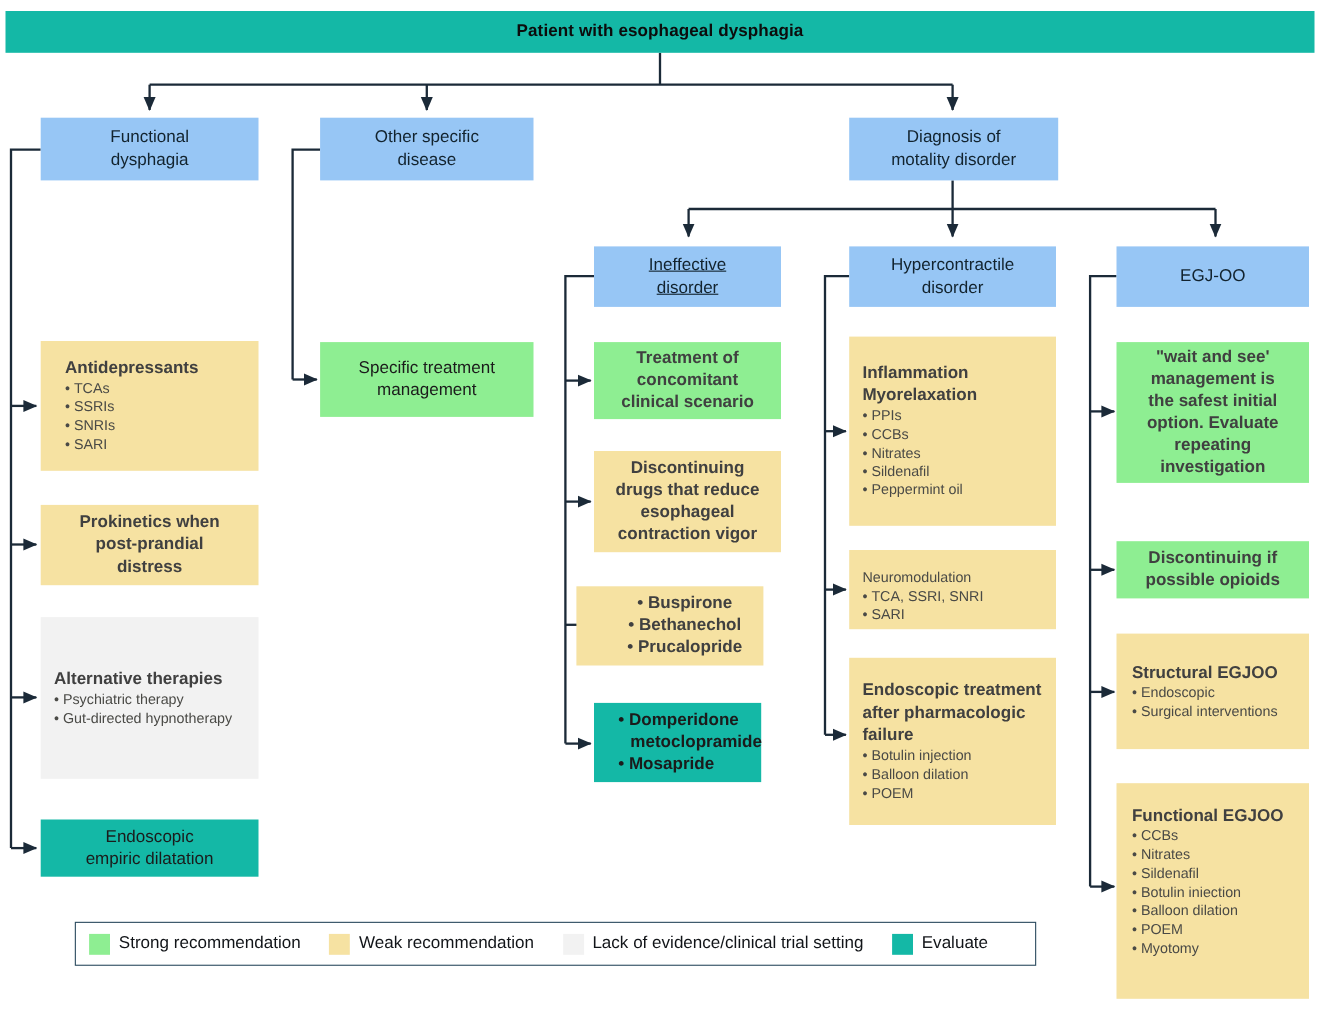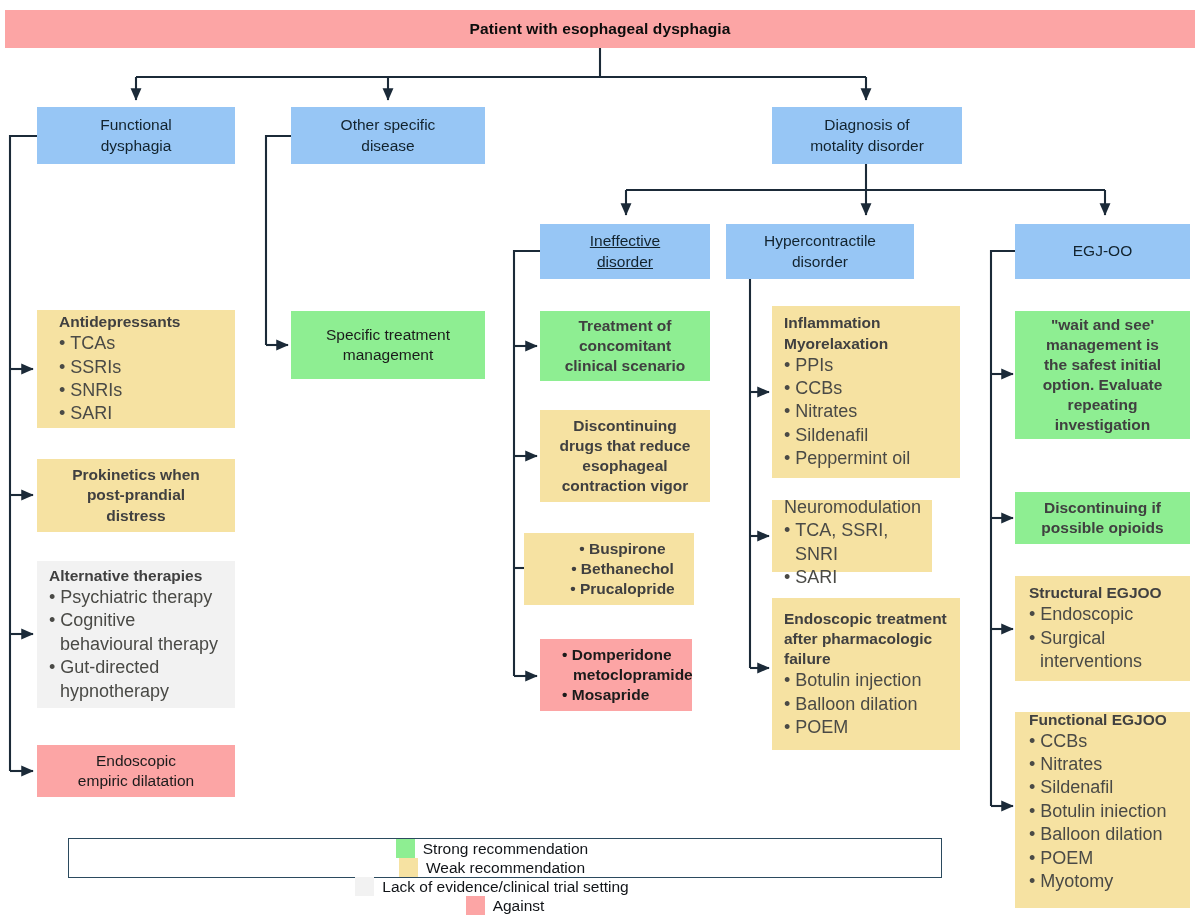--- a/index.html
+++ b/index.html
@@ -52,52 +52,51 @@
     font-size: 15.5px;
     color: #12232e;
   }
   .card-title {
     font-weight: bold;
     font-size: 15.5px;
     color: #404040;
     display: block;
   }
   .card-line {
-    font-size: 18px;
+    font-size: 13px;
     color: #4a4a46;
     display: block;
     padding-left: 11px;
     text-indent: -11px;
   }
   .plain {
     font-size: 15.5px;
     color: #1b1b1b;
   }
   .plain-line { display: block; }
 
   .c-blue   { background: #97c6f5; }
-  .c-pink   { background: #fca5a5; }
+  .c-pink   { background: #14b8a6; }
   .c-green  { background: #8eee92; }
   .c-yellow { background: #f6e2a2; }
   .c-grey   { background: #f2f2f2; }
 
   
   #legend {
     position: absolute;
     left: 68px;
     top: 838px;
     width: 874px;
     height: 40px;
     box-sizing: border-box;
     border: 1.6px solid #2b4a5e;
     background: #ffffff;
     display: flex;
     align-items: center;
     padding: 0 12px;
-    flex-direction: column;
   }
   .legend-item {
     display: flex;
     align-items: center;
     margin-right: 26px;
     white-space: nowrap;
   }
   .legend-item:last-child { margin-right: 0; }
   .swatch {
     width: 19px;
@@ -180,21 +179,21 @@
   <div class="node center stage c-blue" style="left:772px; top:107px; width:190px; height:57px;">
     <span class="plain-line" style="white-space:pre-line">Diagnosis of
 motality disorder</span>
   </div>
 
   <div class="node center stage c-blue" style="left:540px; top:224px; width:170px; height:55px;text-decoration:underline;">
     <span class="plain-line" style="white-space:pre-line">Ineffective
 disorder</span>
   </div>
 
-  <div class="node center stage c-blue" style="left:726px; top:224px; width:188px; height:55px;">
+  <div class="node center stage c-blue" style="left:772px; top:224px; width:188px; height:55px;">
     <span class="plain-line" style="white-space:pre-line">Hypercontractile
 disorder</span>
   </div>
 
   <div class="node center stage c-blue" style="left:1015px; top:224px; width:175px; height:55px;">
     <span class="plain-line" style="white-space:pre-line">EGJ-OO</span>
   </div>
 
   <div class="node leftal c-yellow" style="left:37px; top:310px; width:198px; height:118px; padding:8px 10px 8px 22px;">
     <span class="card-title">Antidepressants</span>
@@ -206,21 +205,20 @@
 
   <div class="node center c-yellow" style="left:37px; top:459px; width:198px; height:73px;">
     <span class="card-title">Prokinetics when</span>
     <span class="card-title">post-prandial</span>
     <span class="card-title">distress</span>
   </div>
 
   <div class="node leftal c-grey" style="left:37px; top:561px; width:198px; height:147px; padding:8px 6px 8px 12px;">
     <span class="card-title">Alternative therapies</span>
     <span class="card-line">•&nbsp;<span>Psychiatric therapy</span></span>
-    <span class="card-line">•&nbsp;<span>Cognitive behavioural therapy</span></span>
     <span class="card-line">•&nbsp;<span>Gut-directed hypnotherapy</span></span>
   </div>
 
   <div class="node center c-pink" style="left:37px; top:745px; width:198px; height:52px;">
     <span class="plain plain-line">Endoscopic</span>
     <span class="plain plain-line">empiric dilatation</span>
   </div>
 
   <div class="node center c-green" style="left:291px; top:311px; width:194px; height:68px;">
     <span class="plain plain-line">Specific treatment</span>
@@ -254,21 +252,21 @@
   <div class="node leftal c-yellow" style="left:772px; top:306px; width:188px; height:172px; padding:8px 6px 8px 12px;">
     <span class="card-title" style="white-space:pre-line">Inflammation
 Myorelaxation</span>
     <span class="card-line">•&nbsp;<span>PPIs</span></span>
     <span class="card-line">•&nbsp;<span>CCBs</span></span>
     <span class="card-line">•&nbsp;<span>Nitrates</span></span>
     <span class="card-line">•&nbsp;<span>Sildenafil</span></span>
     <span class="card-line">•&nbsp;<span>Peppermint oil</span></span>
   </div>
 
-  <div class="node leftal c-yellow" style="left:772px; top:500px; width:160px; height:72px; padding:20px 6px 7px 12px;">
+  <div class="node leftal c-yellow" style="left:772px; top:500px; width:188px; height:72px; padding:20px 6px 7px 12px;">
     <span class="card-line" style="padding-left:0;text-indent:0;">Neuromodulation</span>
     <span class="card-line">•&nbsp;<span>TCA, SSRI, SNRI</span></span>
     <span class="card-line">•&nbsp;<span>SARI</span></span>
   </div>
 
   <div class="node leftal c-yellow" style="left:772px; top:598px; width:188px; height:152px; padding:8px 6px 8px 12px;">
     <span class="card-title" style="white-space:pre-line">Endoscopic treatment
 after pharmacologic
 failure</span>
     <span class="card-line">•&nbsp;<span>Botulin injection</span></span>
@@ -315,17 +313,17 @@
     <div class="legend-item">
       <span class="swatch c-yellow"></span>
       <span class="legend-label">Weak recommendation</span>
     </div>
     <div class="legend-item">
       <span class="swatch c-grey"></span>
       <span class="legend-label">Lack of evidence/clinical trial setting</span>
     </div>
     <div class="legend-item">
       <span class="swatch c-pink"></span>
-      <span class="legend-label">Against</span>
+      <span class="legend-label">Evaluate</span>
     </div>
   </div>
 
 </div>
 
 </body></html>

